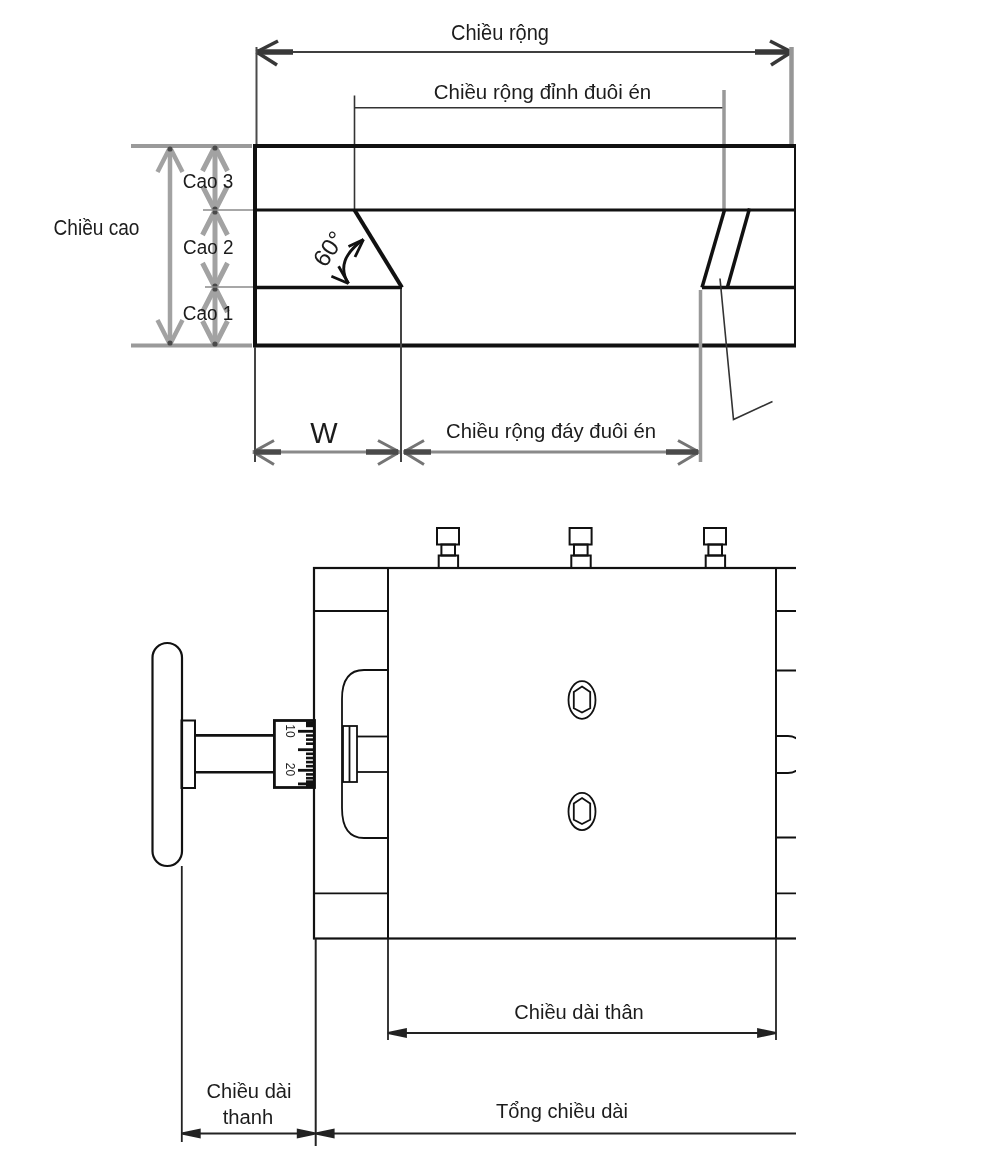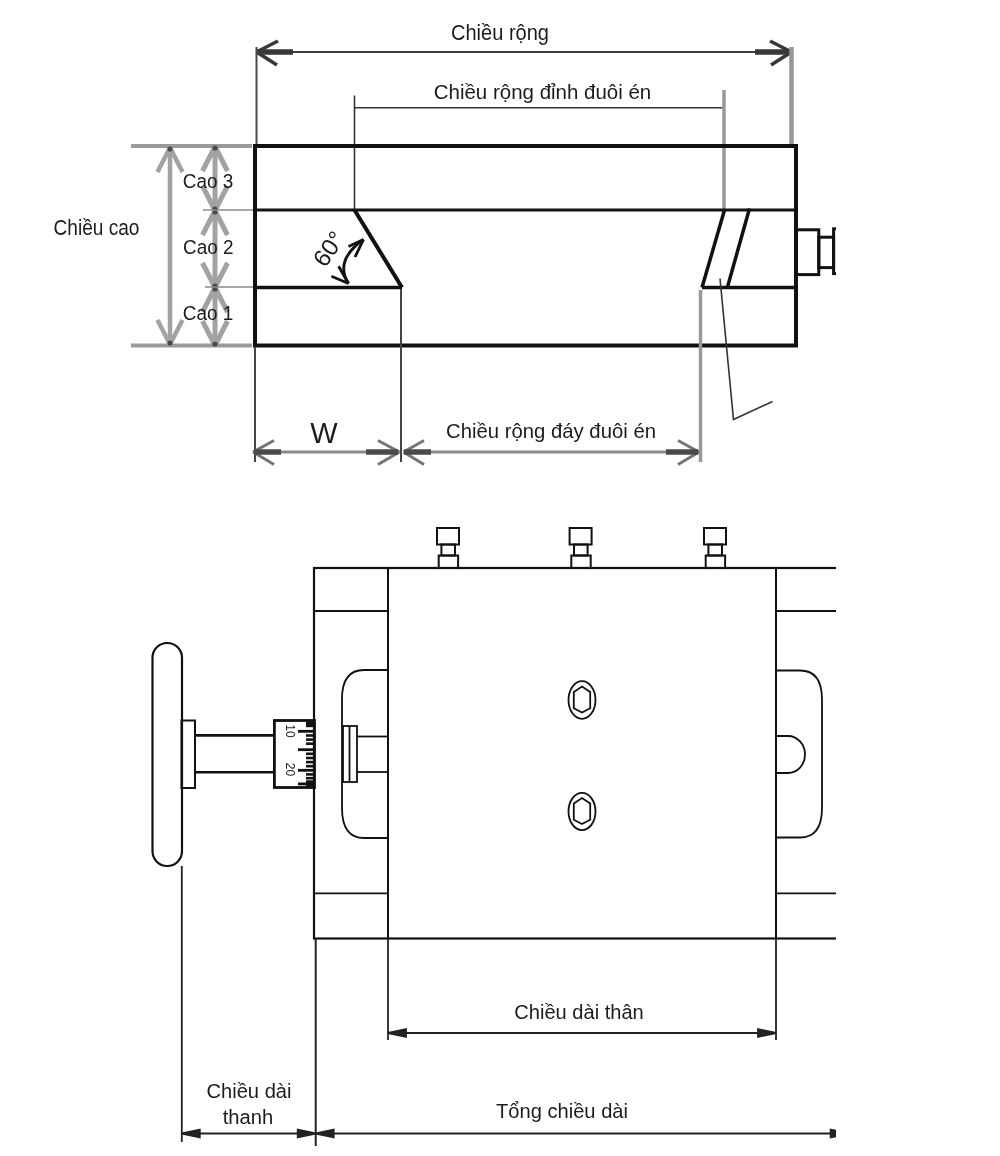--- a/index.html
+++ b/index.html
@@ -1,17 +1,17 @@
 <!DOCTYPE html>
 <html><head>
 <meta charset="utf-8">
 <style>
   html,body{margin:0;padding:0;background:#fff;}
   #page{position:relative;width:796px;height:1156px;background:#fff;overflow:hidden;
-        font-family:"Liberation Sans",sans-serif;padding-left:40px;}
+        font-family:"Liberation Sans",sans-serif;}
   svg{position:absolute;left:0;top:0;}
   text{font-family:"Liberation Sans",sans-serif;fill:#1c1c1c;}
 </style>
 </head>
 <body>
 <div id="page">
 <svg width="1000" height="1156" viewBox="0 0 1000 1156">
 
 <g>
         <text x="500" y="40" font-size="22" text-anchor="middle" textLength="98" lengthAdjust="spacingAndGlyphs">Chiều rộng</text>

